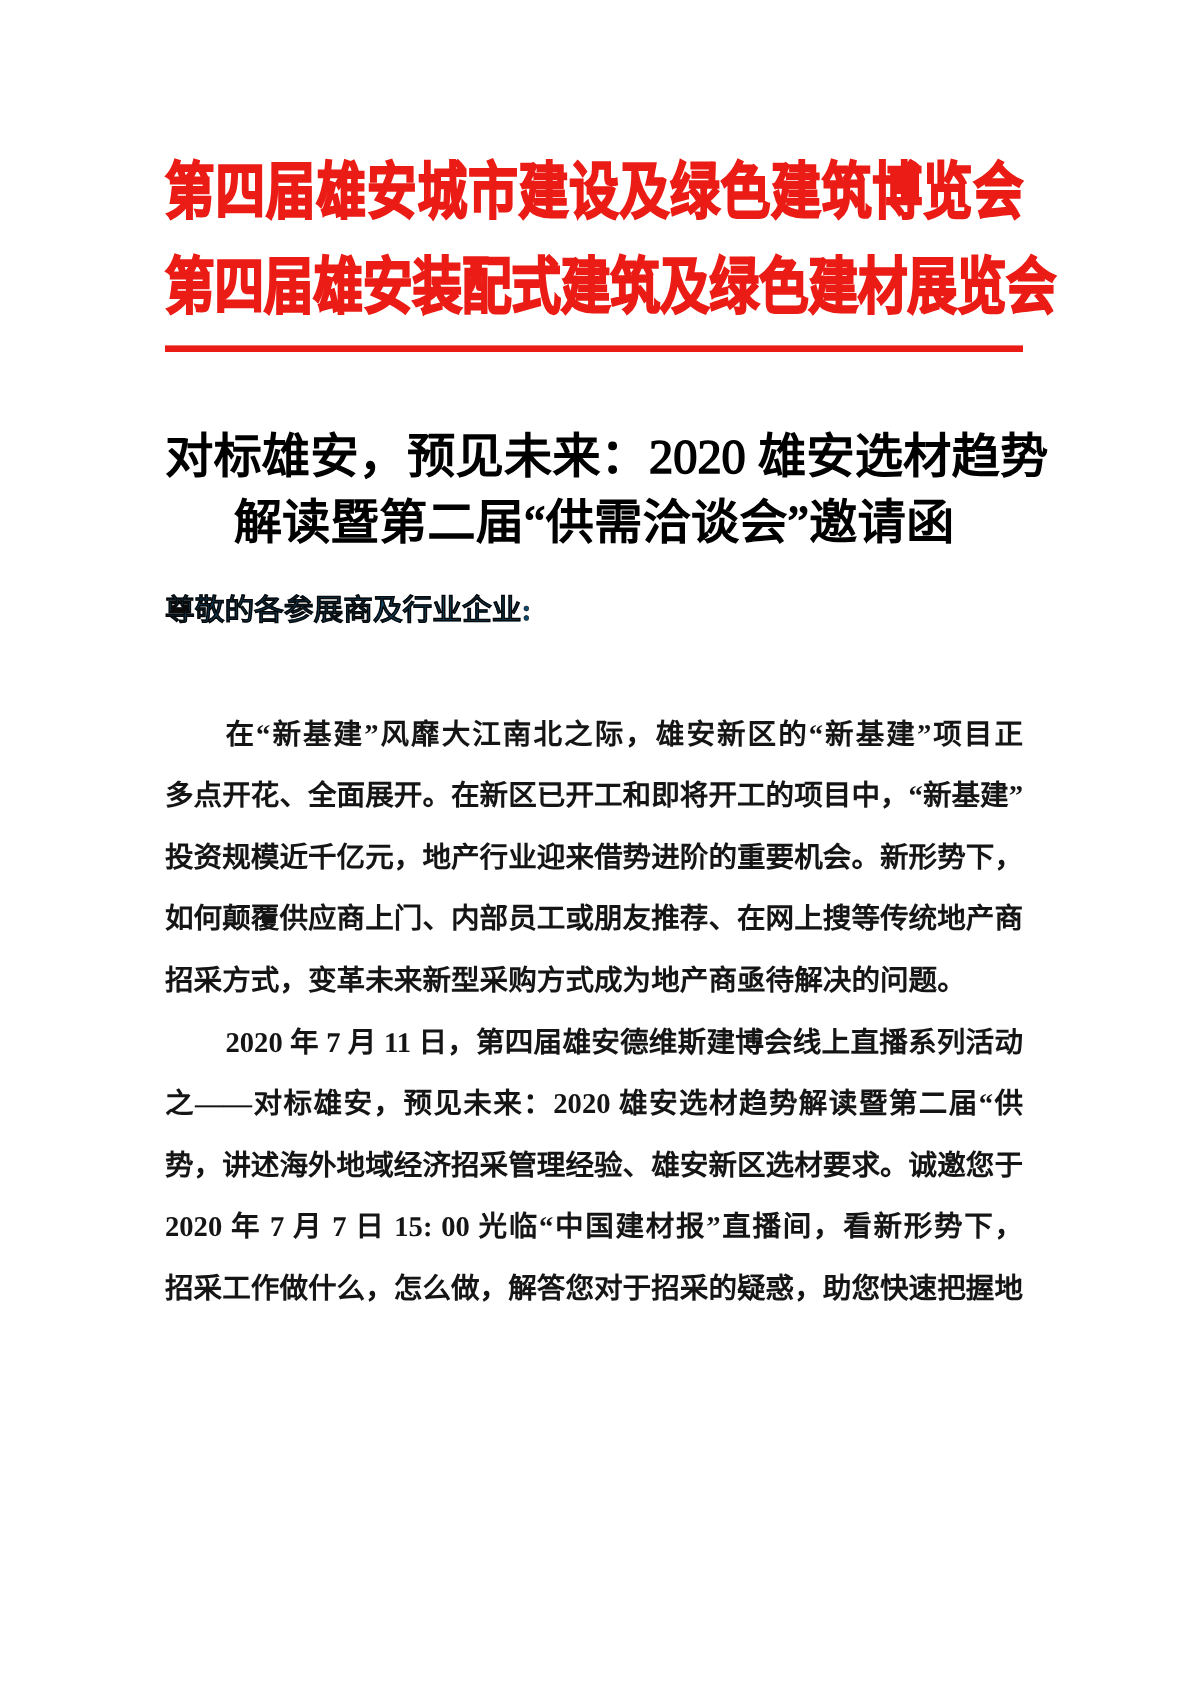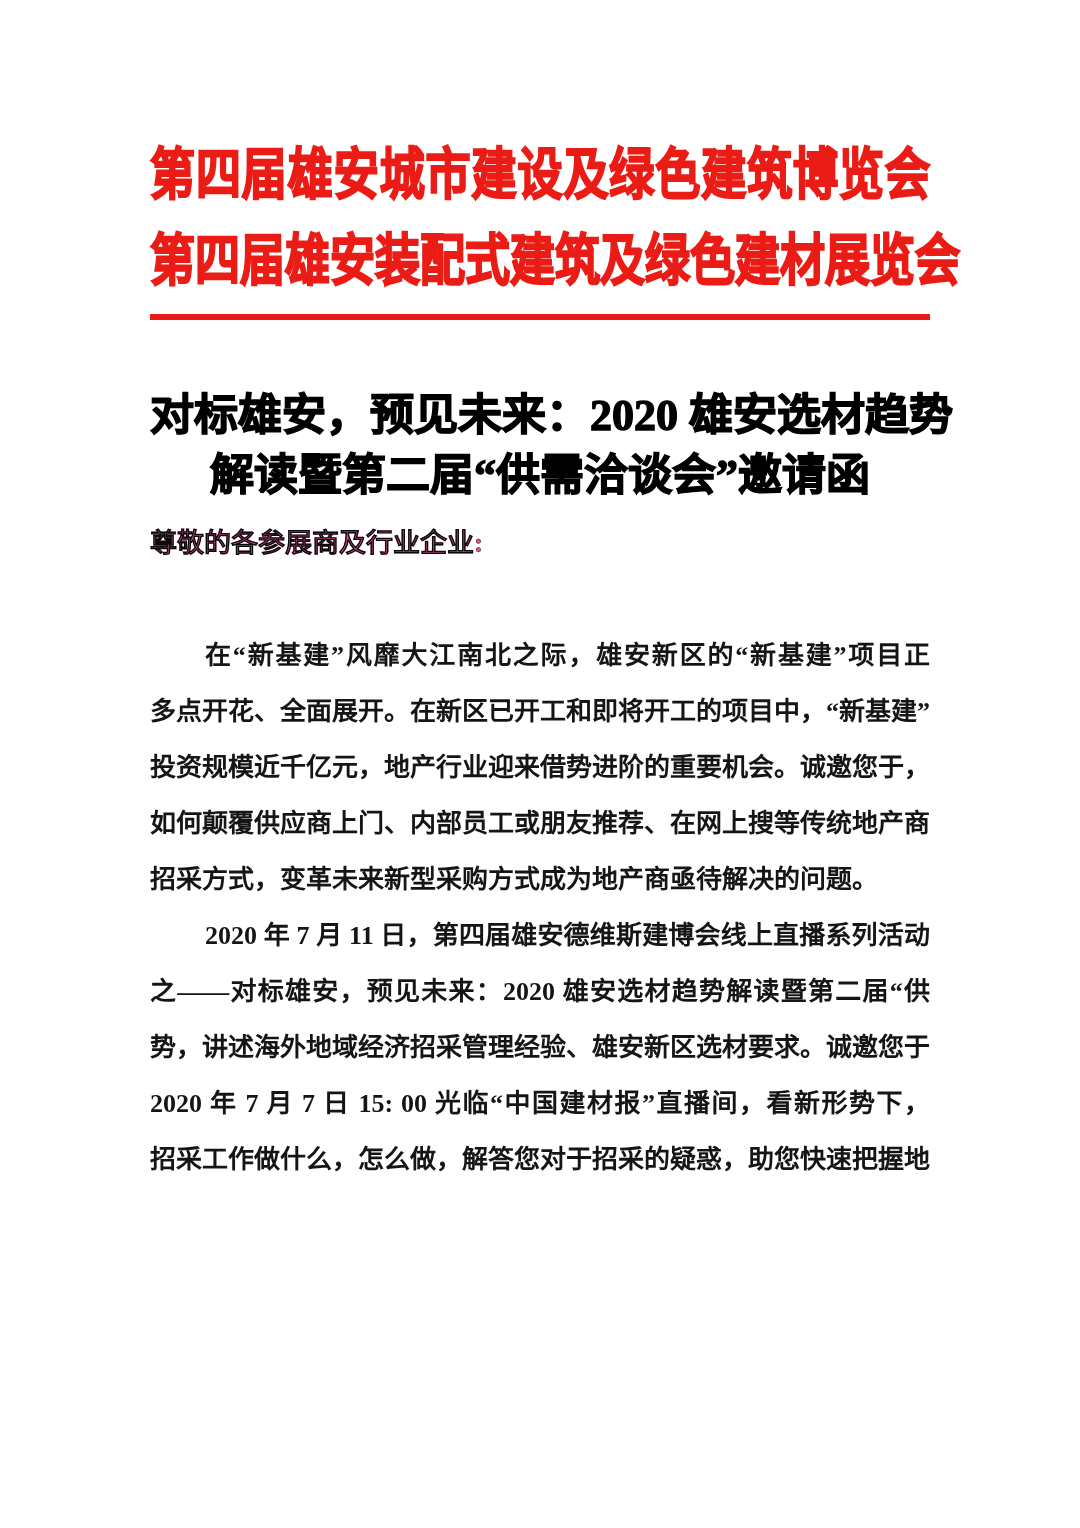--- a/index.html
+++ b/index.html
@@ -38,32 +38,32 @@
     background: #ea1c15;
   }
   
   .doc-title {
     margin: 66px 150px 0 150px;
     text-align: center;
   }
   .doc-title .title-line {
     font-size: 44px;
     line-height: 60px;
-    font-weight: 700;
+    font-weight: 400;
     color: #000000;
     -webkit-text-stroke: 1.4px #000000;
     white-space: nowrap;
   }
   
   .salutation {
-    margin: 20px 150px 0 150px;
+    margin: 32px 150px 0 150px;
     font-size: 27px;
     line-height: 34px;
     font-weight: bold;
-    color: #ec4899;
+    color: #0c4a6e;
     -webkit-text-stroke: 0.5px #0a0a0a;
   }
   
   .doc-body {
     margin: 68px 150px 0 150px;
   }
   .body-line {
     font-size: 26px;
     line-height: 56px;
     height: 56px;
@@ -98,21 +98,21 @@
     <div class="title-line">解读暨第二届“供需洽谈会”邀请函</div>
   </div>
 
   <div class="salutation">尊敬的各参展商及行业企业:</div>
 
   <div class="doc-body">
 
     <div class="para">
       <div class="body-line indent">在“新基建”风靡大江南北之际，雄安新区的“新基建”项目正</div>
       <div class="body-line">多点开花、全面展开。在新区已开工和即将开工的项目中，“新基建”</div>
-      <div class="body-line">投资规模近千亿元，地产行业迎来借势进阶的重要机会。诚邀您于，</div>
+      <div class="body-line">投资规模近千亿元，地产行业迎来借势进阶的重要机会。新形势下，</div>
       <div class="body-line">如何颠覆供应商上门、内部员工或朋友推荐、在网上搜等传统地产商</div>
       <div class="body-line last">招采方式，变革未来新型采购方式成为地产商亟待解决的问题。</div>
     </div>
 
     <div class="para">
       <div class="body-line indent">2020 年 7 月 11 日，第四届雄安德维斯建博会线上直播系列活动</div>
       <div class="body-line">之——对标雄安，预见未来：2020 雄安选材趋势解读暨第二届“供</div>
       <div class="body-line">势，讲述海外地域经济招采管理经验、雄安新区选材要求。诚邀您于</div>
       <div class="body-line">2020 年 7 月 7 日 15: 00 光临“中国建材报”直播间，看新形势下，</div>
       <div class="body-line">招采工作做什么，怎么做，解答您对于招采的疑惑，助您快速把握地</div>

